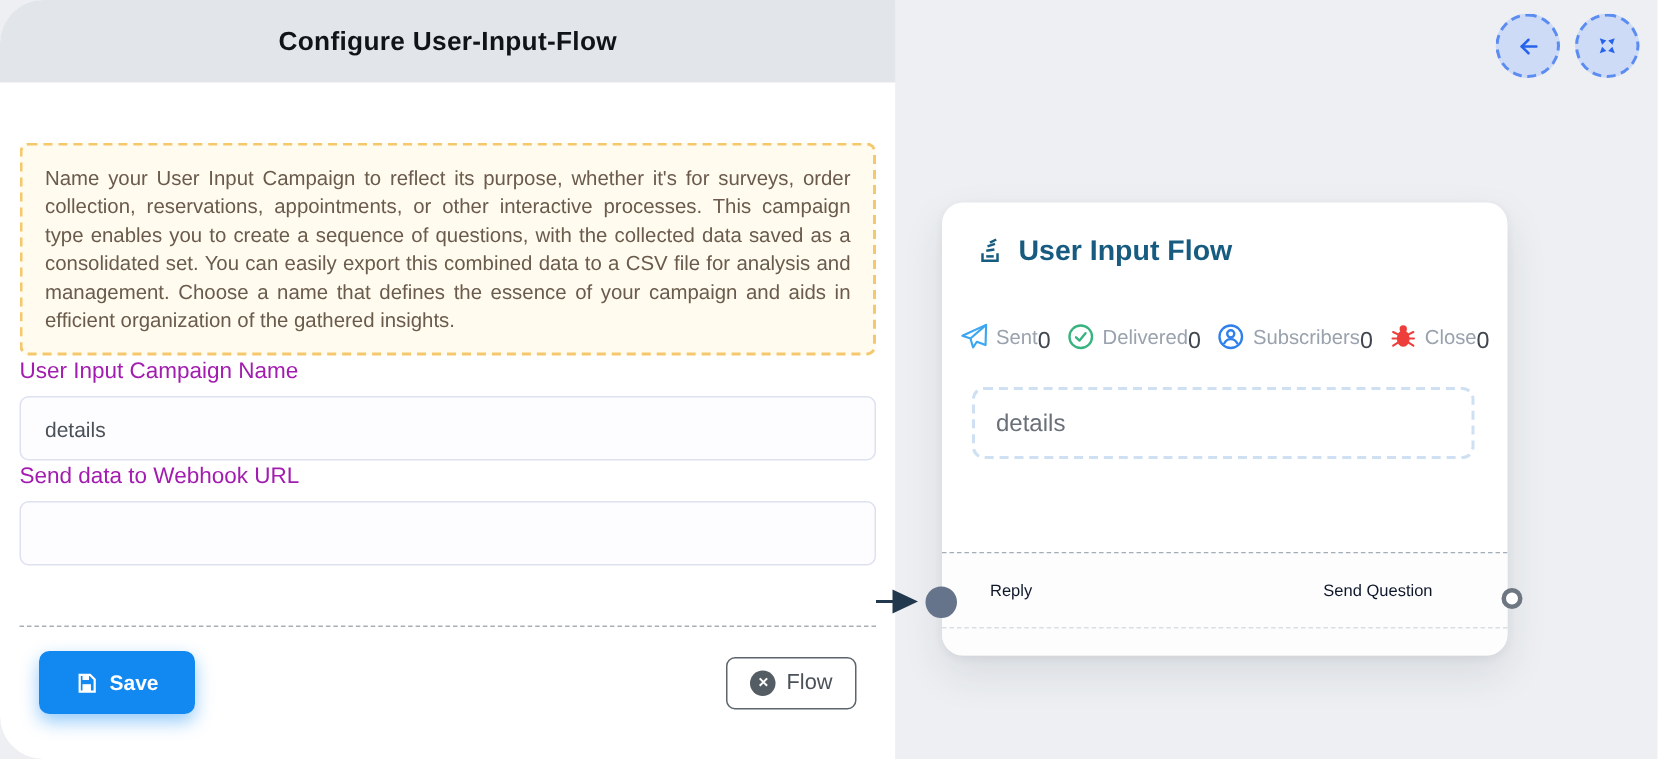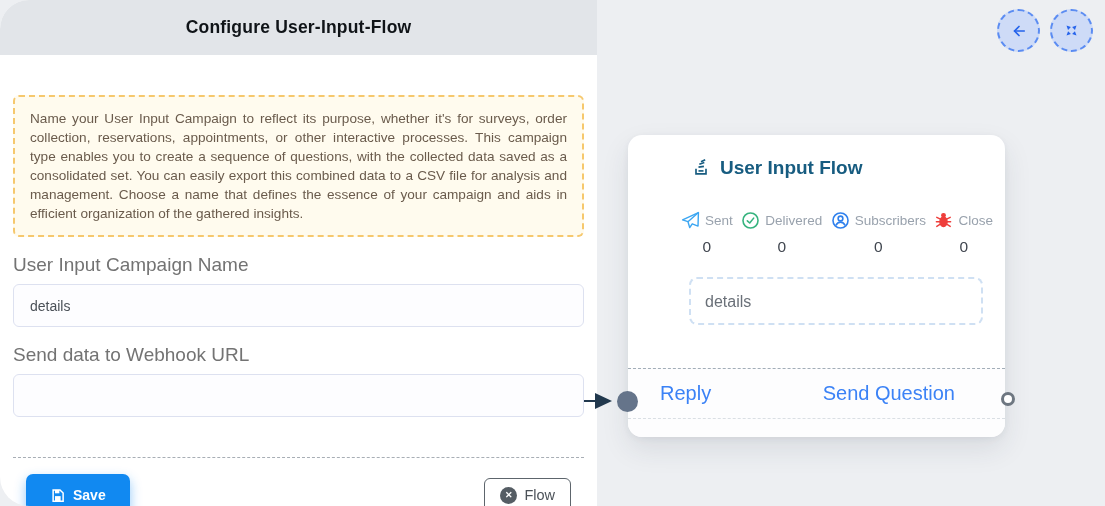--- a/index.html
+++ b/index.html
@@ -9,21 +9,21 @@
   
   .drawer { position:absolute; left:0; top:0; width:597px; height:506px; background:#ffffff;
             box-shadow:2px 0 6px rgba(0,0,0,.06); }
   .drawer-header { height:55px; background:#e2e5e9; display:flex; align-items:center; justify-content:center; }
   .drawer-title { font-size:17.5px; font-weight:700; color:#101418; letter-spacing:.2px; }
   .drawer-body { padding:0 13px; }
 
   .info-box { margin-top:40px; background:#fffbee; border:2px dashed #f6c86d; border-radius:6px;
               padding:12px 15px; color:#6a5b4c; font-size:13.6px; line-height:19px; text-align:justify; }
 
-  .field-label { margin-top:17px; font-size:19px; color:#737373; }
+  .field-label { margin-top:2px; font-size:15px; color:#a21caf; }
   .text-input { margin-top:8px; width:100%; height:43px; border:1px solid #dde1f0; border-radius:6px;
                 background:#fdfdff; padding:0 16px; font-size:14px; color:#4b5158; outline:none;
                 font-family:"Liberation Sans", sans-serif; }
 
   .drawer-divider { margin-top:40px; border-top:1.5px dashed #a8aeb5; }
   .btn-row { display:flex; align-items:center; justify-content:space-between; padding:16px 13px 0 13px; }
   .save-btn { display:flex; align-items:flex-end; gap:8px; background:#1189f1; color:#fff; border:none;
               border-radius:7px; padding:13px 24px; font-size:14px; font-weight:700; cursor:pointer;
               box-shadow:0 5px 12px rgba(17,137,241,.45); font-family:"Liberation Sans", sans-serif; }
   .close-btn { display:flex; align-items:center; gap:7px; background:#fff; color:#4b5158; border:1px solid #5d656c;
@@ -34,38 +34,38 @@
 
   
   .canvas { position:absolute; left:597px; top:0; width:508px; height:506px; background:#edeff2; }
   .canvas-toolbar { position:absolute; top:9px; right:12px; display:flex; gap:10px; }
   .circle-btn { width:43px; height:43px; border-radius:50%; background:#cedbf7; border:2px dashed #5b8cf2;
                 display:flex; align-items:center; justify-content:center; color:#2563eb; cursor:pointer;
                 font-size:18px; }
 
   
   .node { position:absolute; left:31px; top:135px; width:377px; height:302px; background:#ffffff;
-          border-radius:14px; box-shadow:0 12px 28px rgba(40,50,70,.10), 0 2px 6px rgba(40,50,70,.06);padding-left:41px; }
+          border-radius:14px; box-shadow:0 12px 28px rgba(40,50,70,.10), 0 2px 6px rgba(40,50,70,.06); }
   .node-title { display:flex; align-items:center; gap:9px; padding:22px 20px 0 22px;
                 color:#175c80; font-size:19px; font-weight:700; }
   .stats { display:flex; justify-content:space-between; padding:0 12px; margin-top:32px; }
-  .stat { display:flex; flex-direction:column; align-items:center; }
+  .stat { display:flex; align-items:center; }
   .stat-top { display:flex; align-items:center; gap:5px; }
   .stat-label { color:#99a2ad; font-size:13.5px; }
   .stat-value { margin-top:8px; color:#40464f; font-size:15.5px; }
 
   .campaign-box { margin:21px 22px 0 20px; border:2px dashed #cfe0f3; border-radius:8px; padding:9px 14px 12px 14px; }
   .campaign-label { color:#b3bbc5; font-size:13.5px; font-weight:600; }
   .campaign-value { margin-top:5px; color:#6a7078; font-size:16px; }
 
   .node-footer { position:absolute; left:0; right:0; bottom:0; height:69px; border-top:1.5px dashed #a3aeb8;
                  border-radius:0 0 14px 14px; background:#fdfdfe; }
   .footer-row { height:50px; display:flex; align-items:center; justify-content:space-between;
                 padding:0 50px 0 32px; border-bottom:1.5px dashed #dadfe4; }
-  .footer-text { color:#3b82f6; font-size:20px; }
+  .footer-text { color:#0f172a; font-size:11px; }
 
   
   .handle-left { position:absolute; left:-11px; top:256px; width:21px; height:21px; border-radius:50%;
                  background:#65748a; }
   .edge-arrow { position:absolute; left:-33px; top:258px; width:0; height:0;
                 border-left:17px solid #21384d; border-top:8.5px solid transparent; border-bottom:8.5px solid transparent; }
   .edge-tail { position:absolute; left:-44px; top:265px; width:12px; height:2px; background:#21384d; }
   .handle-right { position:absolute; right:-10px; top:257px; width:14px; height:14px; border-radius:50%;
                   background:#ffffff; border:3.5px solid #6e7781; }
   svg { display:block; }

